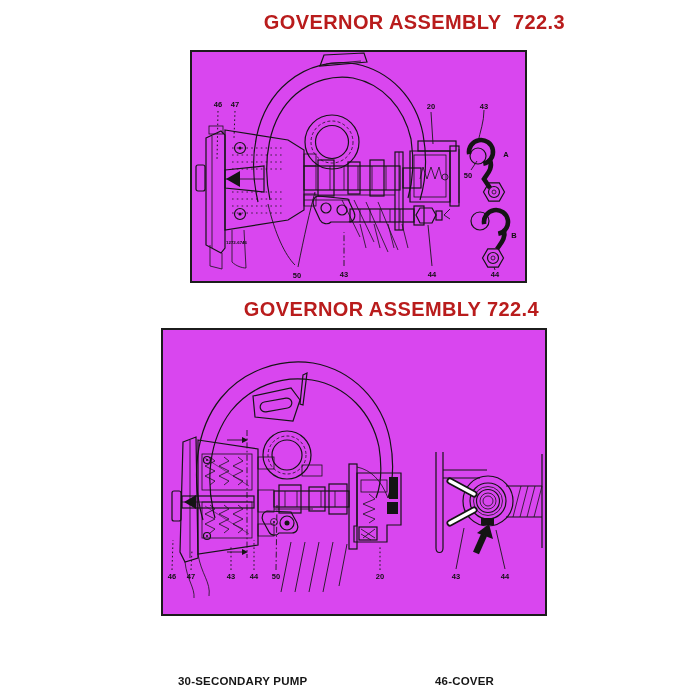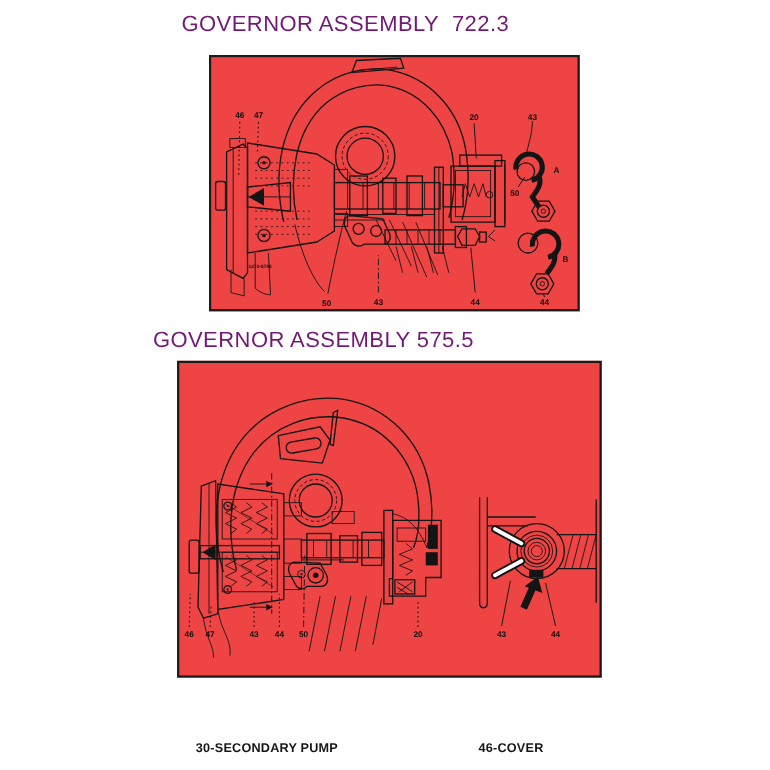--- a/index.html
+++ b/index.html
@@ -1,21 +1,21 @@
 <!DOCTYPE html>
 <html><head>
 <meta charset="utf-8">
 <style>
   html,body{margin:0;padding:0;background:#ffffff;}
   body{width:700px;height:700px;position:relative;overflow:hidden;
        font-family:"Liberation Sans",sans-serif;color:#111;}
   .abs{position:absolute;}
-  .title{font-weight:normal;font-size:20px;letter-spacing:.4px;text-align:left;
-         white-space:pre;color:#701a75;}
-  .figbox{border:2px solid #1c1c1c;background:#ef4444;box-sizing:border-box;}
+  .title{font-weight:bold;font-size:20px;letter-spacing:.4px;text-align:right;
+         white-space:pre;color:#b91c1c;}
+  .figbox{border:2px solid #1c1c1c;background:#d946ef;box-sizing:border-box;}
   .figbox svg{display:block;width:100%;height:100%;}
   .legend{font-weight:bold;font-size:11.5px;line-height:15px;letter-spacing:.2px;
           white-space:pre;color:#161616;}
   svg text{font-family:"Liberation Sans",sans-serif;font-weight:bold;fill:#0f0f0f;}
   .co{font-size:7.5px;}
   .tiny{font-size:4.4px;font-weight:bold;}
   .ln{stroke:#151515;fill:none;stroke-width:1.2;}
   .thin{stroke:#151515;fill:none;stroke-width:0.8;}
   .lead{stroke:#1a1a1a;fill:none;stroke-width:0.9;}
   .dot-lead{stroke:#1a1a1a;fill:none;stroke-width:1;stroke-dasharray:1.6 2.6;}
@@ -145,21 +145,21 @@
   <text class="co" x="276" y="126" text-anchor="middle">50</text>
   <text class="co" x="322" y="186" text-anchor="middle">B</text>
   <text class="co" x="105" y="226" text-anchor="middle">50</text>
   <text class="co" x="152" y="225" text-anchor="middle">43</text>
   <text class="co" x="240" y="225" text-anchor="middle">44</text>
   <text class="co" x="303" y="225" text-anchor="middle">44</text>
   <text class="tiny" x="34" y="192">1272-6746</text>
 </svg>
 </div>
 
-<div class="abs title" style="left:139px;top:298px;width:400px;">GOVERNOR ASSEMBLY 575.5</div>
+<div class="abs title" style="left:139px;top:298px;width:400px;">GOVERNOR ASSEMBLY 722.4</div>
 
 <div class="abs figbox" style="left:161px;top:328px;width:386px;height:288px;">
 <svg viewBox="0 0 382 284">
 
   <g>
     <path class="ln" d="M40,190 C28,148 32,100 58,68 C80,41 116,28 150,33 C189,40 219,70 227,110 C231,131 230,152 225,168"></path>
     <path class="ln" d="M52,188 C42,150 46,110 68,81 C87,57 118,45 149,50 C184,56 209,83 216,117 C219,136 218,155 213,168"></path>
     <polygon class="ln" points="140,45 144,43 140,75 137,74" fill="#fff"></polygon>
     <path class="ln" d="M90,66 L128,58 L137,70 L130,91 L92,87 Z" fill="#fff"></path>
     <rect class="ln" x="97" y="70" width="32" height="10" rx="5" fill="#fff" transform="rotate(-10 113 75)"></rect>

